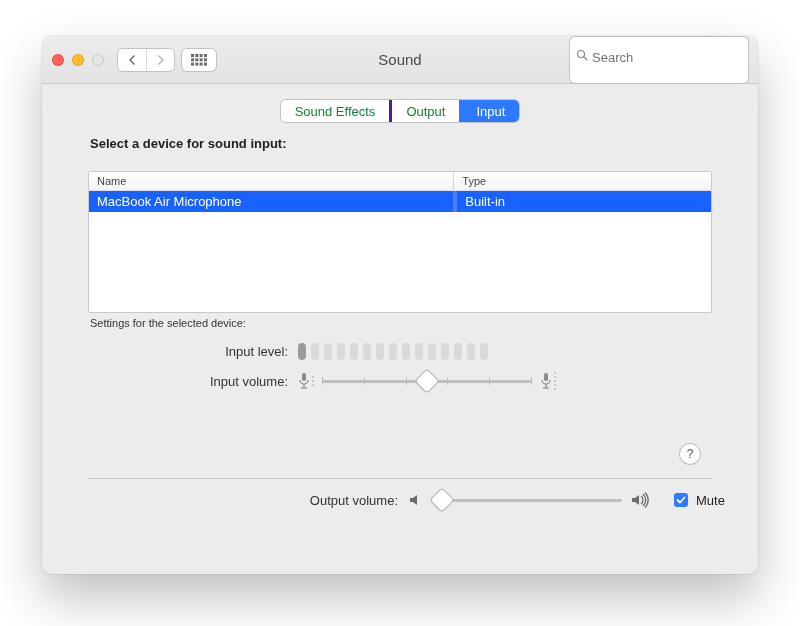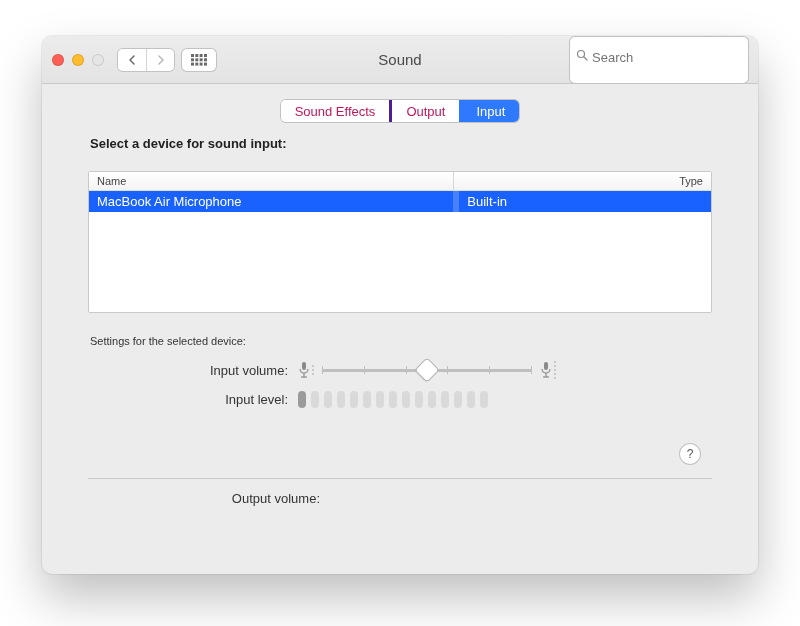--- a/index.html
+++ b/index.html
@@ -116,21 +116,21 @@
     background:#fff;
     box-shadow: 0 0 0 1px #c2c2c2;
     overflow:hidden;
     height:22px;
   }
   .tab {
     border:0;
     background:#fff;
     font-size:13px;
     padding: 2px 14px;
-    color:#be185d;
+    color:#15803d;
     height:22px;
   }
   .tab + .tab { border-left:3px solid #4c1d95; }
   .tab.active {
     background:#2f79ff;
     color:#fff;
     border-left-color:#2f79ff;
   }
 
   
@@ -140,38 +140,38 @@
   .section-heading {
     font-weight: 600;
     font-size: 13px;
     margin: 0 0 20px 2px;
   }
   .device-table {
     border: 1px solid #c9c9c9;
     background:#fff;
     border-radius: 2px;
     overflow:hidden;
-    margin-bottom: 22px;
+    margin-bottom: 4px;
   }
   .device-table .thead,
   .device-table .trow {
     display:flex;
   }
   .thead {
     background: linear-gradient(#fff,#f4f4f4);
     border-bottom: 1px solid #dedede;
     font-size: 11px;
     color:#444;
   }
   .thead > div, .trow > div {
     padding: 3px 8px;
   }
   .col-name { flex: 0 0 56%; }
-  .col-type { flex: 1; border-left:6px solid #ffffff; }
-  .thead .col-type { border-left:1px solid #d6d6d6;text-align:right; }
+  .col-type { flex: 1; border-left:4px solid #ffffff; }
+  .thead .col-type { border-left:1px solid #d6d6d6; }
   .trow.selected {
     background:#1a62ff;
     color:#fff;
   }
   .trow.selected .col-type { border-left-color: rgba(255,255,255,0.2); }
   .device-body-pad { height: 100px; }
 
   .settings-heading {
     font-size: 11px;
     color:#333;
@@ -251,21 +251,21 @@
     top: 442px;
     border-top:1px solid #c9c9c9;
   }
 
   .bottom {
     position:absolute;
     left:0; right:0;
     top: 455px;
     display:flex;
     flex-direction:column;
-    align-items:center;
+    align-items:flex-end;
     gap: 10px;
   }
   .bottom .ctrl-row { width: 560px; margin-bottom:0;}
   .checkbox {
     width:14px; height:14px;
     border-radius:3px;
     box-shadow: 0 0 0 1px #b5b5b5;
     background:#fff;
     display:inline-flex; align-items:center; justify-content:center;
   }
@@ -355,20 +355,41 @@
         <div class="trow selected">
           <div class="col-name">MacBook Air Microphone</div>
           <div class="col-type">Built-in</div>
         </div>
         <div class="device-body-pad"></div>
       </div>
 
       <div class="settings-heading">Settings for the selected device:</div>
 
       <div class="ctrl-row">
+        <div class="ctrl-label">Input level:</div>
+        <div class="level-meter" id="level-meter">
+            <span class="seg on"></span>
+            <span class="seg"></span>
+            <span class="seg"></span>
+            <span class="seg"></span>
+            <span class="seg"></span>
+            <span class="seg"></span>
+            <span class="seg"></span>
+            <span class="seg"></span>
+            <span class="seg"></span>
+            <span class="seg"></span>
+            <span class="seg"></span>
+            <span class="seg"></span>
+            <span class="seg"></span>
+            <span class="seg"></span>
+            <span class="seg"></span>
+          </div>
+      </div>
+
+      <div class="ctrl-row">
         <div class="ctrl-label">Input volume:</div>
         <div class="slider-group">
           <span class="mic-icon">
             <svg width="12" height="18" viewBox="0 0 12 18">
                 <rect x="4" y="1" width="4" height="8" rx="2" fill="#8a8a8a"></rect>
                 <path d="M2 8a4 4 0 0 0 8 0" stroke="#8a8a8a" stroke-width="1.2" fill="none"></path>
                 <line x1="6" y1="12" x2="6" y2="16" stroke="#8a8a8a" stroke-width="1.2"></line>
                 <line x1="3" y1="16" x2="9" y2="16" stroke="#8a8a8a" stroke-width="1.2"></line>
               </svg>
             <span class="mic-waves">
@@ -399,48 +420,53 @@
             <span class="mic-waves">
                 <span></span>
                 <span></span>
                 <span></span>
                 <span></span>
                 <span></span>
               </span>
           </span>
         </div>
       </div>
-
-      <div class="ctrl-row">
-        <div class="ctrl-label">Input level:</div>
-        <div class="level-meter" id="level-meter">
-            <span class="seg on"></span>
-            <span class="seg"></span>
-            <span class="seg"></span>
-            <span class="seg"></span>
-            <span class="seg"></span>
-            <span class="seg"></span>
-            <span class="seg"></span>
-            <span class="seg"></span>
-            <span class="seg"></span>
-            <span class="seg"></span>
-            <span class="seg"></span>
-            <span class="seg"></span>
-            <span class="seg"></span>
-            <span class="seg"></span>
-            <span class="seg"></span>
-          </div>
-      </div>
     </div>
 
     <div class="help-btn">?</div>
 
     <div class="divider"></div>
 
     <div class="bottom">
       <div class="ctrl-row">
         <div class="ctrl-label">Output volume:</div>
+        <div class="slider-group">
+          <span class="speaker-icon">
+            <svg width="16" height="16" viewBox="0 0 16 16">
+                <path d="M2 6h3l4-3v10l-4-3H2z" fill="#6b6b6b"></path>
+              </svg>
+          </span>
+          <div class="hslider" style="width:190px" id="output-vol-slider">
+            <div class="track"></div>
+            <div class="thumb" id="output-vol-thumb" style="left: 5%;"></div>
+          </div>
+          <span class="speaker-icon">
+            <svg width="22" height="16" viewBox="0 0 22 16">
+                <path d="M2 6h3l4-3v10l-4-3H2z" fill="#6b6b6b"></path>
+                <path d="M11 4a5 5 0 0 1 0 8" stroke="#6b6b6b" stroke-width="1.3" fill="none"></path>
+                <path d="M13 2a8 8 0 0 1 0 12" stroke="#6b6b6b" stroke-width="1.3" fill="none"></path>
+                <path d="M15 0.5a10.5 10.5 0 0 1 0 15" stroke="#6b6b6b" stroke-width="1.3" fill="none"></path>
+              </svg>
+          </span>
+          <span style="width:6px"></span>
+          <span class="checkbox checked" id="mute-check">
+            <svg width="10" height="10" viewBox="0 0 10 10">
+                <path d="M1.5 5 L4 7.5 L8.5 2.5" stroke="#fff" stroke-width="1.8" fill="none" stroke-linecap="round" stroke-linejoin="round"></path>
+              </svg>
+          </span>
+          <span>Mute</span>
+        </div>
       </div>
 
     </div>
 
   </div>
 </div>
 
 </body></html>

